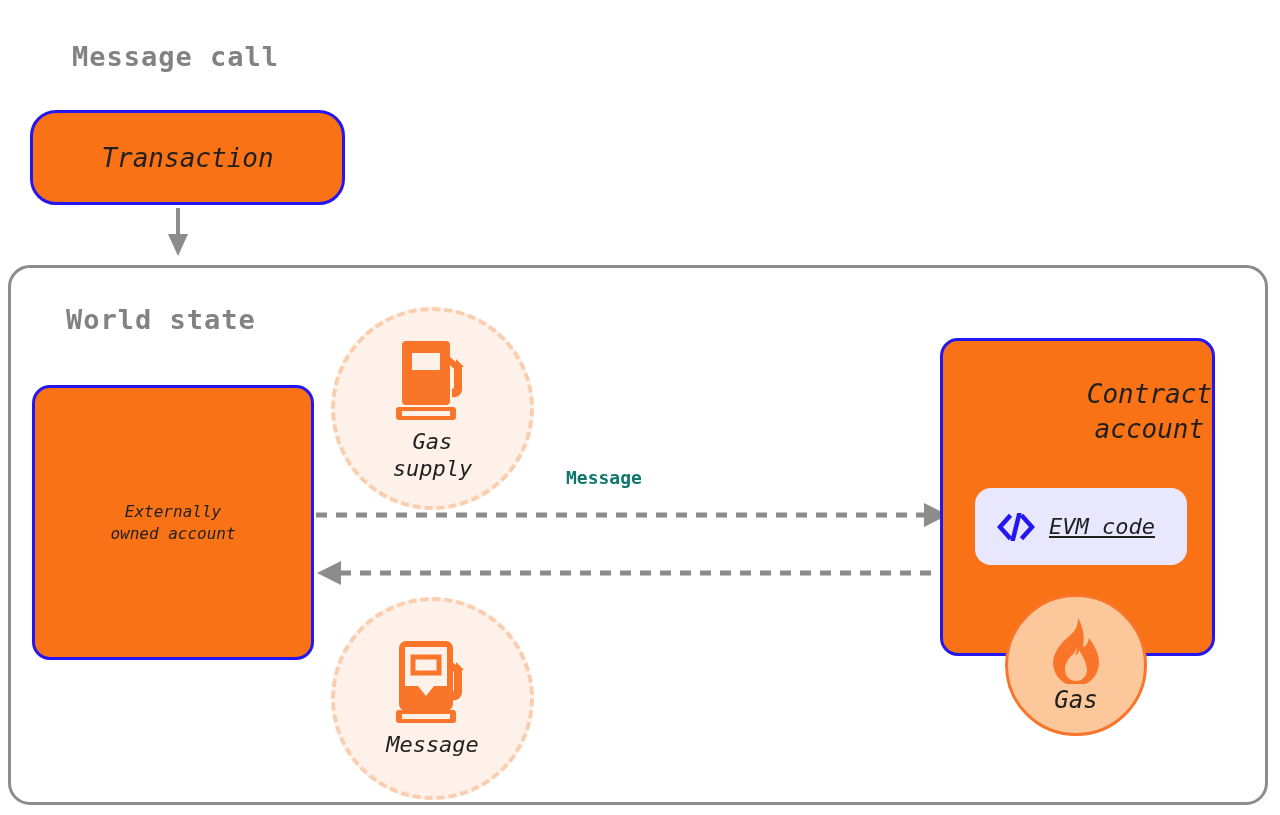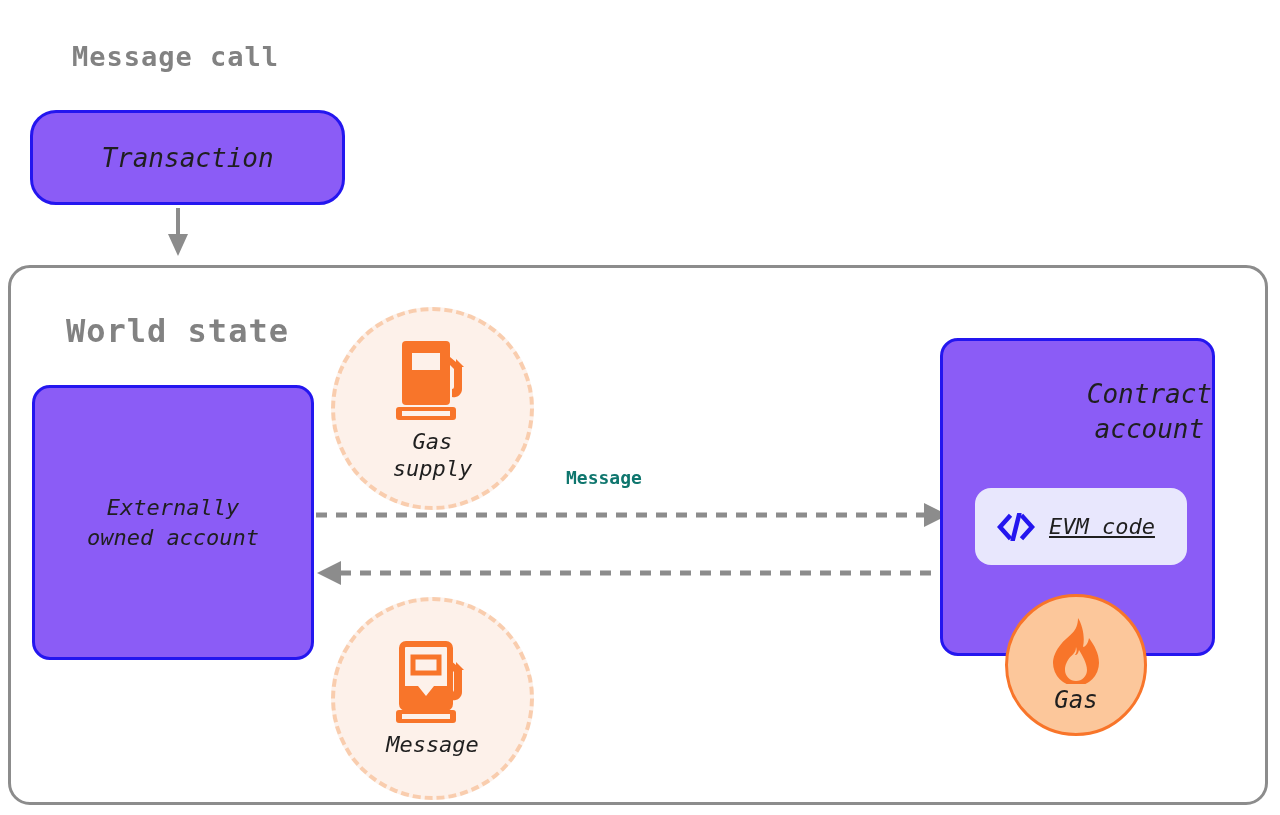--- a/index.html
+++ b/index.html
@@ -23,56 +23,56 @@
   
   .heading {
     position: absolute;
     font-family: "DejaVu Sans Mono", monospace;
     font-weight: bold;
     color: #828282;
     letter-spacing: 1px;
     white-space: nowrap;
   }
   #heading-message-call { left: 72px; top: 41px; font-size: 27px; }
-  #heading-world-state  { left: 66px; top: 312px; font-size: 32px; }
+  #heading-world-state  { left: 66px; top: 304px; font-size: 27px; }
   #label-message {
     position: absolute;
     left: 566px; top: 467px;
     font-size: 18px;
     font-family: "DejaVu Sans Mono", monospace;
     font-weight: bold;
     color: #0f766e;
     white-space: nowrap;
   }
 
   
   .node {
     position: absolute;
     box-sizing: border-box;
-    background: #8b5cf6;
+    background: #f97316;
     border: 3px solid #2416ef;
     display: flex;
     align-items: center;
     justify-content: center;
     text-align: center;
     font-family: "DejaVu Sans Mono", monospace;
     font-style: italic;
     color: #1f1f1f;
   }
   #node-transaction {
     left: 30px; top: 110px;
     width: 315px; height: 95px;
     border-radius: 26px;
     font-size: 26px;
   }
   #node-eoa {
     left: 32px; top: 385px;
     width: 282px; height: 275px;
     border-radius: 18px;
-    font-size: 22px;
+    font-size: 16px;
     line-height: 1.35;
   }
   #node-contract {
     left: 940px; top: 338px;
     width: 275px; height: 318px;
     border-radius: 18px;
     flex-direction: column;
     justify-content: flex-start;
     padding-top: 36px;
     font-size: 26px;

